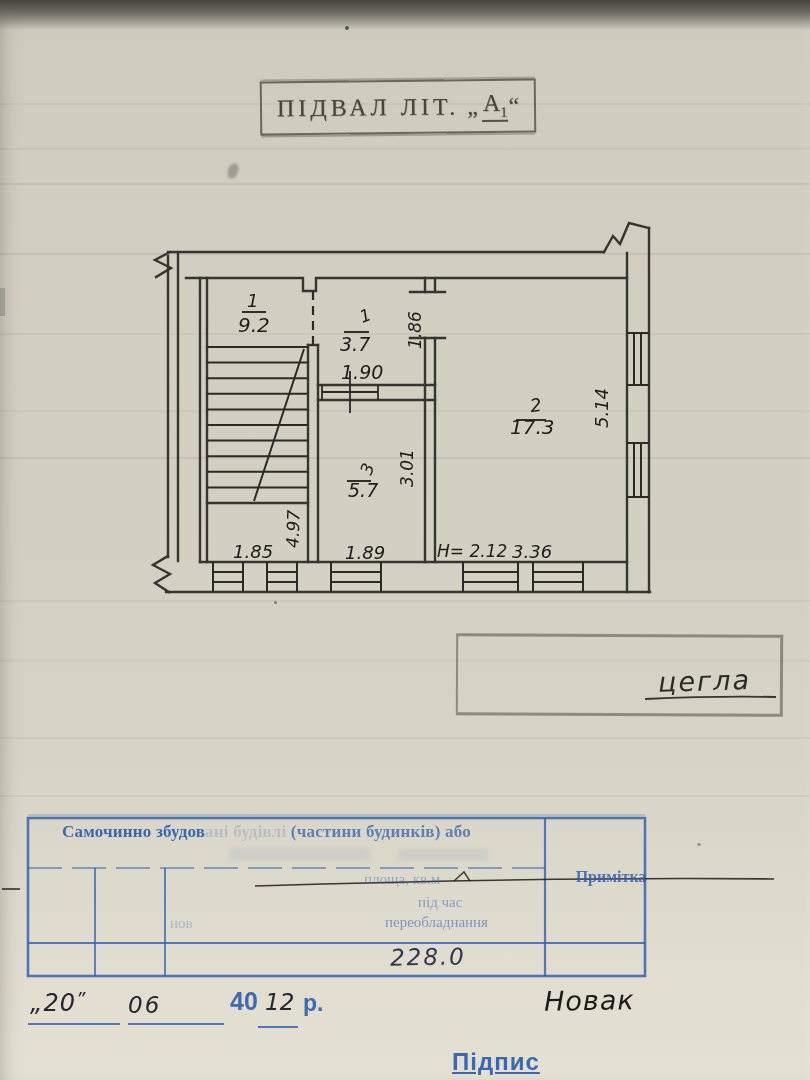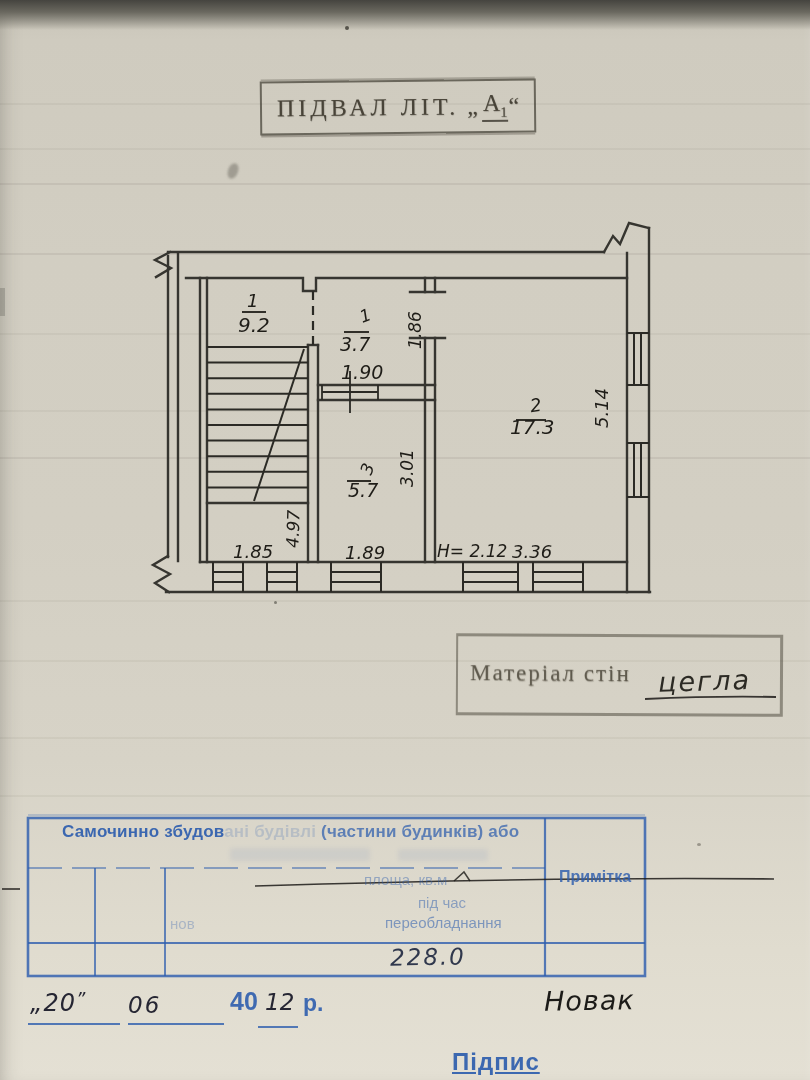--- a/index.html
+++ b/index.html
@@ -40,30 +40,30 @@
     position:absolute;left:12px;top:24px;
     font-family:"Liberation Serif",serif;font-size:23px;letter-spacing:2px;
     color:rgba(74,69,57,.78);filter:blur(0.4px);text-shadow:0.5px 0.5px 1px rgba(74,69,57,.4);
   }
   .mat-value{
     position:absolute;left:200px;top:28px;
     font-family:"DejaVu Sans",sans-serif;font-style:italic;font-size:27px;
     color:#2c2a24;transform:rotate(-2deg);letter-spacing:2px;
   }
 
-  .tbl-text{position:absolute;z-index:3;color:#2e5eae;font-family:Liberation Sans, sans-serif;}
+  .tbl-text{position:absolute;z-index:3;color:#2e5eae;font-family:Liberation Serif, serif;}
   .tbl-header{left:62px;top:822px;width:480px;font-size:17px;font-weight:bold;letter-spacing:0.2px;white-space:nowrap;}
   .tbl-header .s1{opacity:.92;}
   .tbl-header .s2{opacity:.2;filter:blur(0.5px);}
   .tbl-header .s3{opacity:.72;}
   .tbl-l1{left:364px;top:871px;font-size:15px;opacity:.42;}
   .tbl-l2{left:418px;top:894px;font-size:15px;opacity:.48;}
   .tbl-l3a{left:170px;top:915px;font-size:15px;opacity:.3;}
   .tbl-l3b{left:385px;top:914px;font-size:15px;opacity:.55;}
-  .tbl-note{left:548px;top:868px;width:94px;text-align:center;font-size:16px;font-weight:bold;opacity:.82;}
+  .tbl-note{left:548px;top:868px;width:94px;text-align:center;font-size:16px;font-weight:bold;opacity:.82;padding-left:16px;}
   .tbl-total{left:390px;top:944px;font-family:"DejaVu Sans",sans-serif;font-style:italic;
     font-size:23px;color:#222b42;letter-spacing:2px;transform:rotate(-1deg);opacity:.92;}
 
   .hwrite{position:absolute;z-index:3;font-family:"DejaVu Sans",sans-serif;font-style:italic;color:#262633;}
   .bluestamp{position:absolute;z-index:3;font-family:"Liberation Sans",sans-serif;font-weight:bold;color:#2e5eae;}
   .q30{left:30px;top:988px;font-size:24px;letter-spacing:1px;}
   .m06{left:128px;top:992px;font-size:23px;letter-spacing:2px;}
   .y20{left:230px;top:987px;font-size:25px;opacity:.9;}
   .y11{left:265px;top:989px;font-size:23px;}
   .yr{left:303px;top:990px;font-size:23px;opacity:.9;}
@@ -207,21 +207,20 @@
     </g>
 
     <g stroke="#2e5eae" fill="none" opacity="0.8">
       <path d="M28,1024 H120" stroke-width="2.2"></path>
       <path d="M128,1024 H224" stroke-width="2.2"></path>
       <path d="M258,1027 H298" stroke-width="2"></path>
     </g>
   </svg>
 
   <div class="material-stamp">
-    <span class="mat-label">Матеріал стін</span>
     <span class="mat-value">цегла</span>
   </div>
 
   <div class="tbl-text tbl-header"><span class="s1">Самочинно збудов</span><span class="s2">ані будівлі </span><span class="s3">(частини будинків) або</span></div>
   <div class="smudge" style="left:230px;top:848px;width:140px;height:13px"></div>
   <div class="smudge" style="left:398px;top:849px;width:90px;height:12px"></div>
   <div class="tbl-text tbl-l1">площа, кв.м</div>
   <div class="tbl-text tbl-l2">під час</div>
   <div class="tbl-text tbl-l3a">нов</div>
   <div class="tbl-text tbl-l3b">переобладнання</div>

